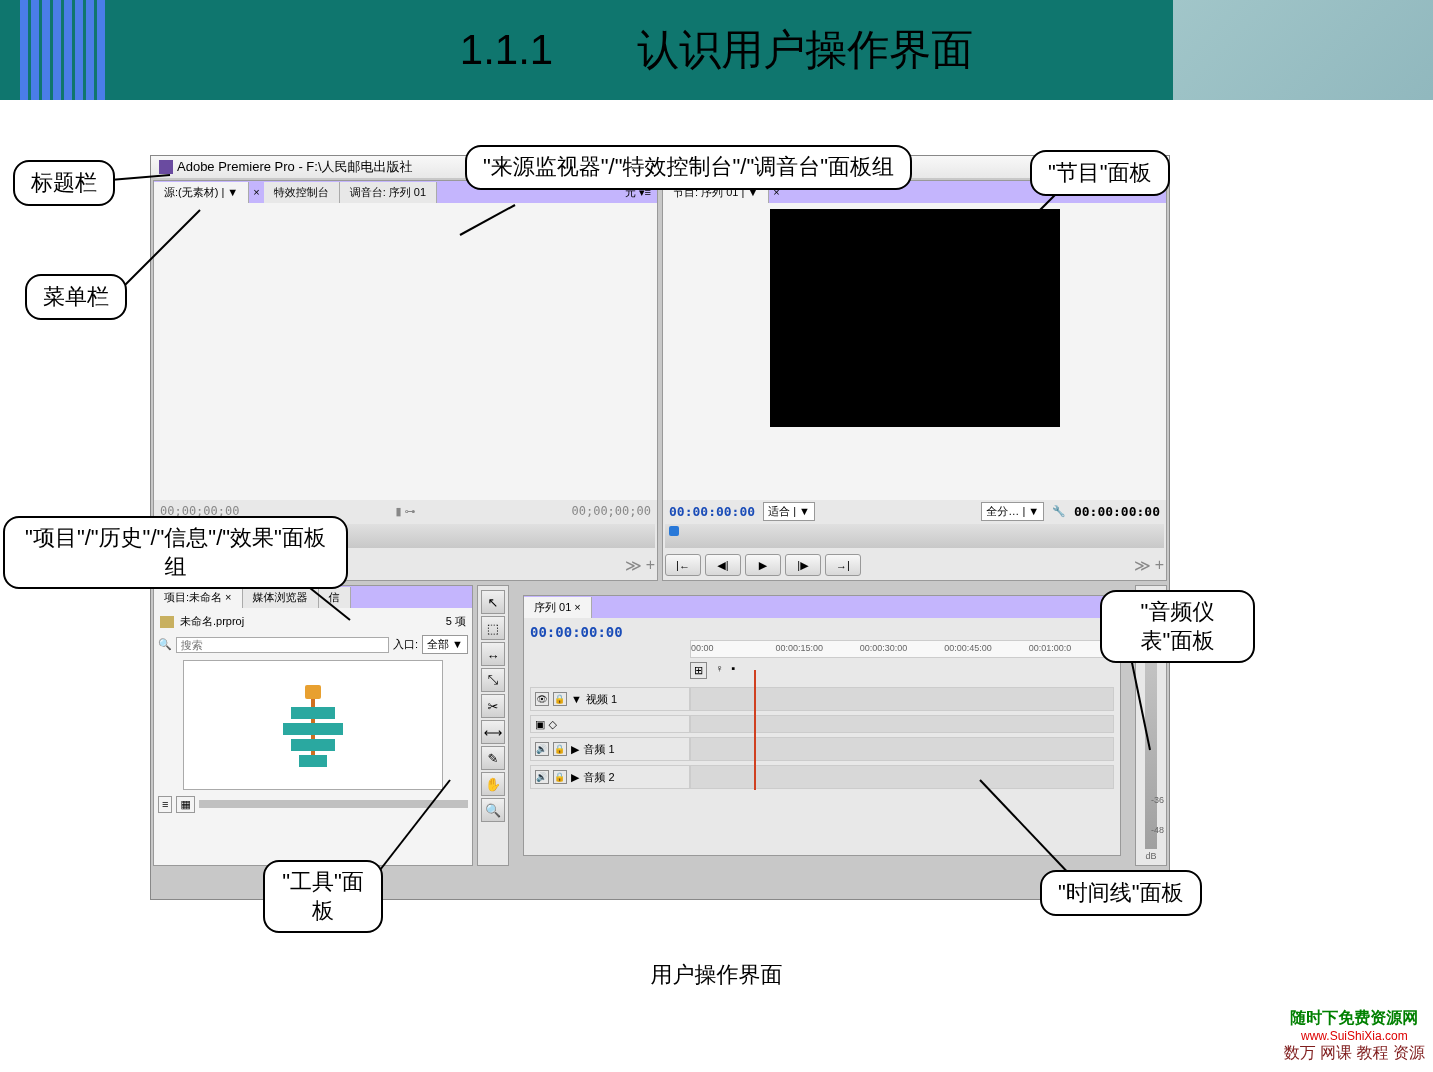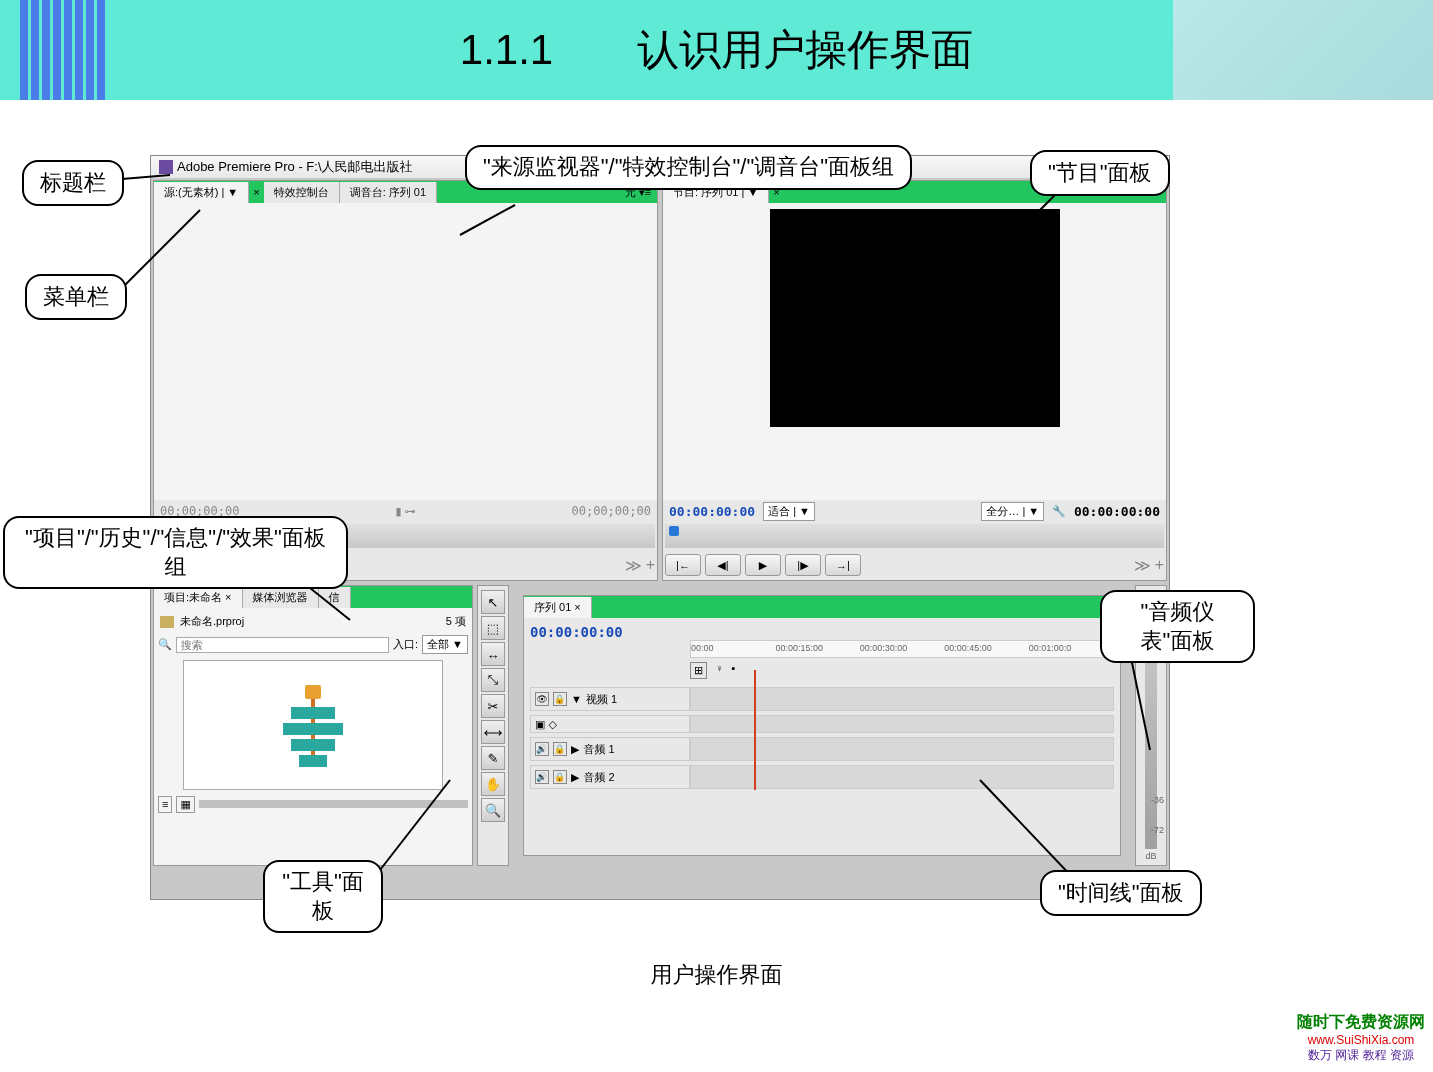--- a/index.html
+++ b/index.html
@@ -1,39 +1,39 @@
 <!DOCTYPE html>
 <html><head>
   <meta charset="utf-8">
   <style>
     * { margin: 0; padding: 0; box-sizing: border-box; font-family: 'Microsoft YaHei', Arial, sans-serif; }
     body { width: 1433px; height: 1072px; background: #fff; position: relative; overflow: hidden; }
     
     
-    .header { height: 100px; background: #5eead4; display: flex; align-items: center; position: relative; }
+    .header { height: 100px; background: #0f766e; display: flex; align-items: center; position: relative; }
     .header-stripes { position: absolute; left: 20px; top: 0; height: 100px; display: flex; gap: 3px; }
     .stripe { width: 8px; height: 100px; background: #4a7de8; }
     .header-title { color: #000; font-size: 42px; font-weight: normal; margin: 0 auto; }
     .header-deco { position: absolute; right: 0; top: 0; width: 260px; height: 100px; background: linear-gradient(135deg, #e0e8f0, #c8d4e0); opacity: 0.7; }
     
     
     .callout { position: absolute; background: #fff; border: 2px solid #000; border-radius: 16px; padding: 6px 16px; font-size: 22px; z-index: 100; }
     
     
     .workspace { position: absolute; left: 150px; top: 155px; width: 1020px; height: 745px; background: #c8c8c8; border: 1px solid #888; }
     .title-bar { height: 22px; background: linear-gradient(#f8f8f8, #e8e8e8); padding: 2px 8px; font-size: 13px; display: flex; align-items: center; gap: 4px; }
     .app-icon { width: 14px; height: 14px; background: #6a4ba0; display: inline-block; }
     .menu-bar { height: 22px; background: #e8e8e8; display: flex; padding: 2px 4px; font-size: 12px; }
     .menu-item { padding: 2px 8px; cursor: pointer; }
     
     
     .panel-row1 { display: flex; height: 405px; }
     .source-panel { width: 505px; background: #e8e8e8; border: 1px solid #999; margin: 2px; display: flex; flex-direction: column; }
     .program-panel { width: 505px; background: #e8e8e8; border: 1px solid #999; margin: 2px; display: flex; flex-direction: column; }
-    .panel-tabs { height: 22px; background: #22c55e; display: flex; align-items: center; font-size: 11px; }
+    .panel-tabs { height: 22px; background: #c4b5fd; display: flex; align-items: center; font-size: 11px; }
     .tab { padding: 3px 10px; background: #e8e8e8; border-right: 1px solid #aaa; cursor: pointer; }
     .tab.active { background: #f4f4f4; }
     .tab-close { padding: 0 4px; cursor: pointer; }
     .panel-body { flex: 1; background: #f4f4f4; position: relative; }
     .viewer-black { width: 290px; height: 218px; background: #000; margin: 6px auto 0; }
     .panel-footer { height: 22px; background: #e8e8e8; display: flex; align-items: center; font-size: 11px; padding: 0 6px; gap: 8px; justify-content: space-between; }
     .tc { color: #1b4db8; font-weight: bold; font-family: monospace; font-size: 13px; }
     .tc-gray { color: #888; font-family: monospace; font-size: 12px; }
     .scrubber { height: 24px; background: linear-gradient(#e0e0e0, #c8c8c8); position: relative; margin: 2px; }
     .scrub-head { position: absolute; left: 4px; top: 2px; width: 10px; height: 10px; background: #2878d8; border-radius: 2px; }
@@ -68,21 +68,21 @@
     
     .audio-meter { width: 32px; background: #e8e8e8; border: 1px solid #999; margin: 2px; position: relative; display: flex; flex-direction: column; align-items: center; padding: 4px 0; }
     .meter-bar { width: 12px; flex: 1; background: linear-gradient(#d0d0d0, #a0a0a0); margin: 2px; }
     .meter-label { font-size: 9px; color: #666; position: absolute; right: 2px; }
     
     
     .caption { position: absolute; left: 50%; transform: translateX(-50%); bottom: 82px; font-size: 22px; }
     .watermark { position: absolute; right: 8px; bottom: 8px; font-size: 14px; text-align: center; }
     .wm-line1 { color: #008000; font-weight: bold; font-size: 16px; }
     .wm-line2 { color: #d00; font-size: 12px; }
-    .wm-line3 { color: #4c1d95; font-size: 12px; }
+    .wm-line3 { color: #7f1d1d; font-size: 16px; }
     
     
     svg.pointer-line { position: absolute; z-index: 98; pointer-events: none; }
   </style>
 </head>
 <body>
 
 <div class="header">
   <div class="header-stripes">
     <div class="stripe"></div>
@@ -91,21 +91,21 @@
     <div class="stripe"></div>
       <div class="stripe"></div>
       <div class="stripe"></div>
     <div class="stripe"></div>
       <div class="stripe"></div>
   </div>
   <div class="header-title">1.1.1　　认识用户操作界面</div>
   <div class="header-deco"></div>
 </div>
 
-<div class="callout" style="left:22px; top:160px;">标题栏</div>
+<div class="callout" style="left:13px; top:160px;">标题栏</div>
 <div class="callout" style="left:465px; top:145px; text-align:center; line-height:1.3;">"来源监视器"/"特效控制台"/"调音台"面板组</div>
 <div class="callout" style="left:1030px; top:150px;">"节目"面板</div>
 <div class="callout" style="left:25px; top:274px;">菜单栏</div>
 <div class="callout" style="left:3px; top:516px; width:345px; text-align:center; line-height:1.3;">"项目"/"历史"/"信息"/"效果"面板组</div>
 <div class="callout" style="left:263px; top:860px; width:120px; text-align:center; line-height:1.3;">"工具"面板</div>
 <div class="callout" style="left:1040px; top:870px;">"时间线"面板</div>
 <div class="callout" style="left:1100px; top:590px; width:155px; text-align:center; line-height:1.3;">"音频仪表"面板</div>
 
 <svg class="pointer-line" style="left:0; top:0; width:1433px; height:1072px;">
   <line x1="110" y1="180" x2="170" y2="175" stroke="#000" stroke-width="2"></line>
@@ -293,21 +293,21 @@
           <div class="track-content"></div>
         </div>
       </div>
     </div>
 
     <div class="audio-meter">
       <span class="meter-label" style="top:14px;">-2</span>
       <span class="meter-label" style="top:40px;">-4</span>
       <div class="meter-bar"></div>
       <span class="meter-label" style="bottom:60px;">-36</span>
-      <span class="meter-label" style="bottom:30px;">-72</span>
+      <span class="meter-label" style="bottom:30px;">-48</span>
       <span style="font-size:9px; color:#666;">dB</span>
     </div>
   </div>
 </div>
 
 <div class="caption">用户操作界面</div>
 
 <div class="watermark">
   <div class="wm-line1">随时下免费资源网</div>
   <div class="wm-line2">www.SuiShiXia.com</div>

